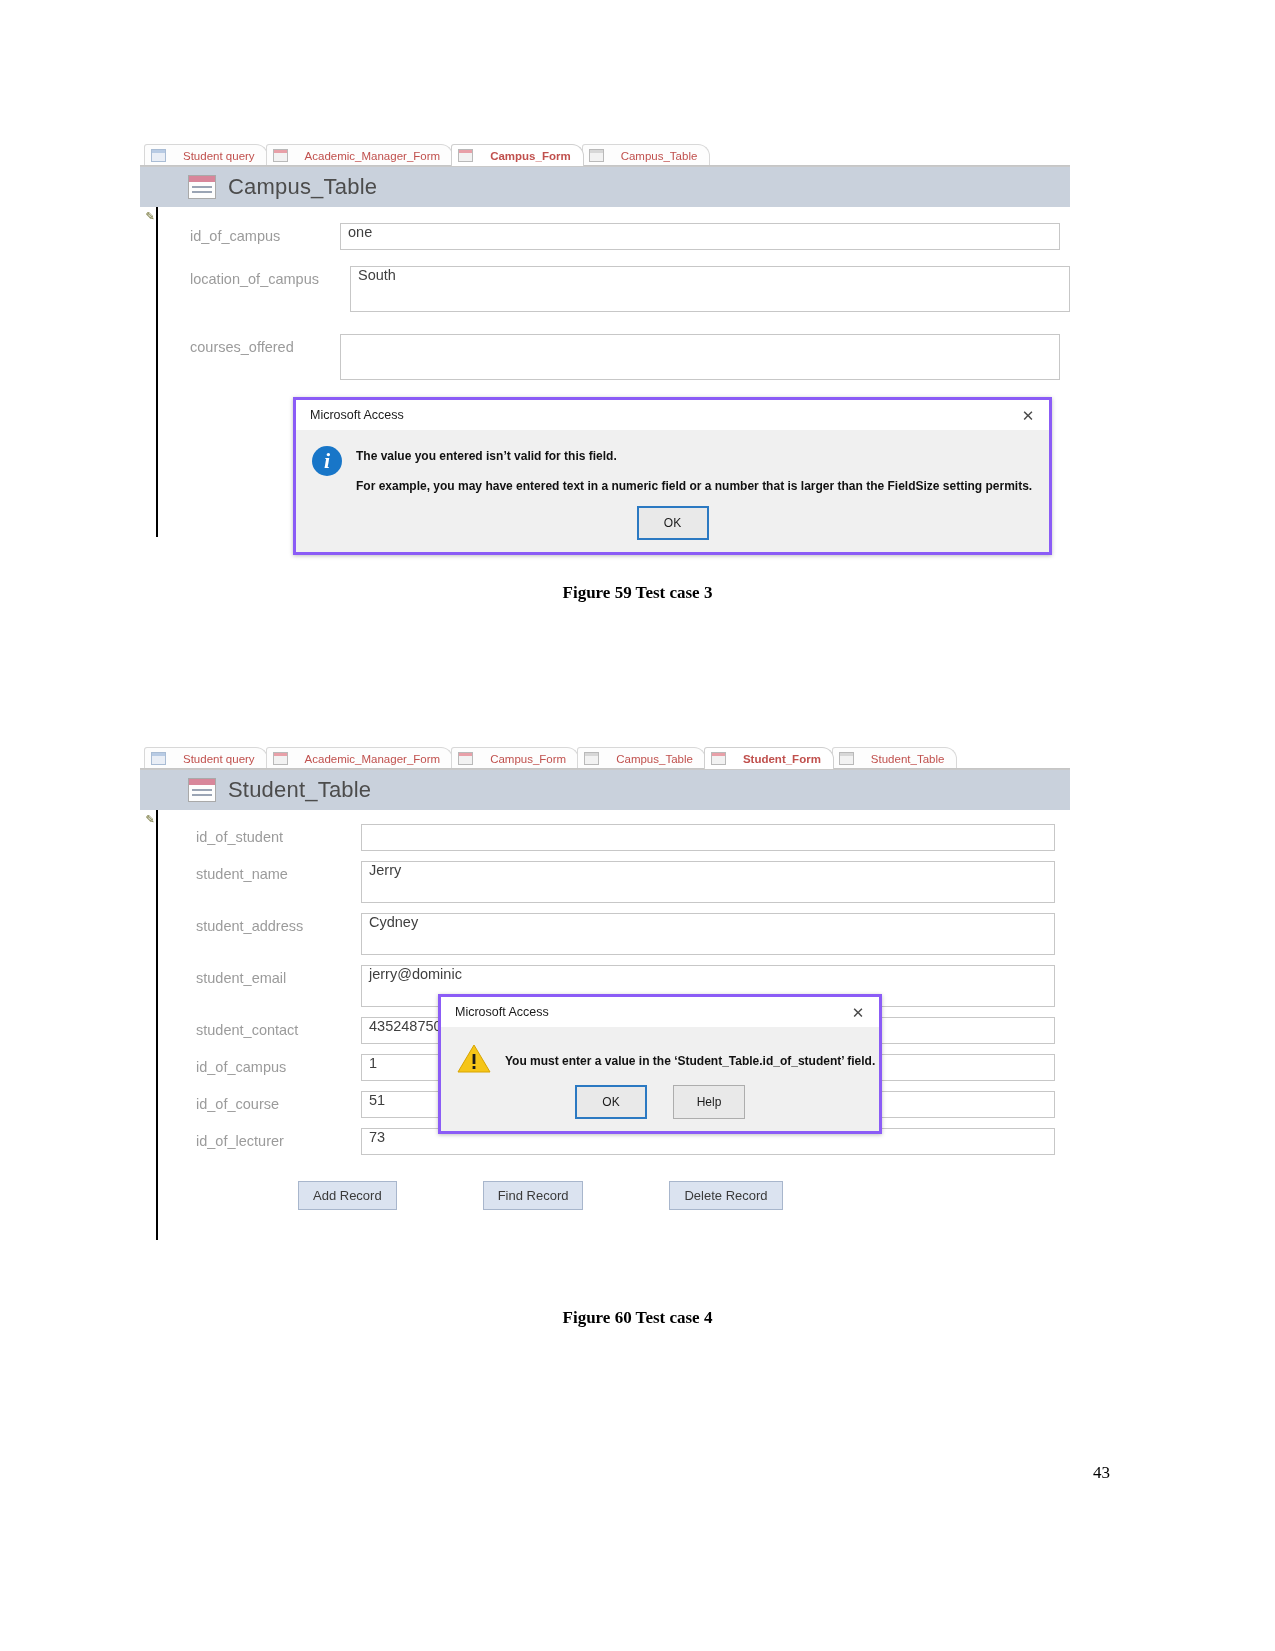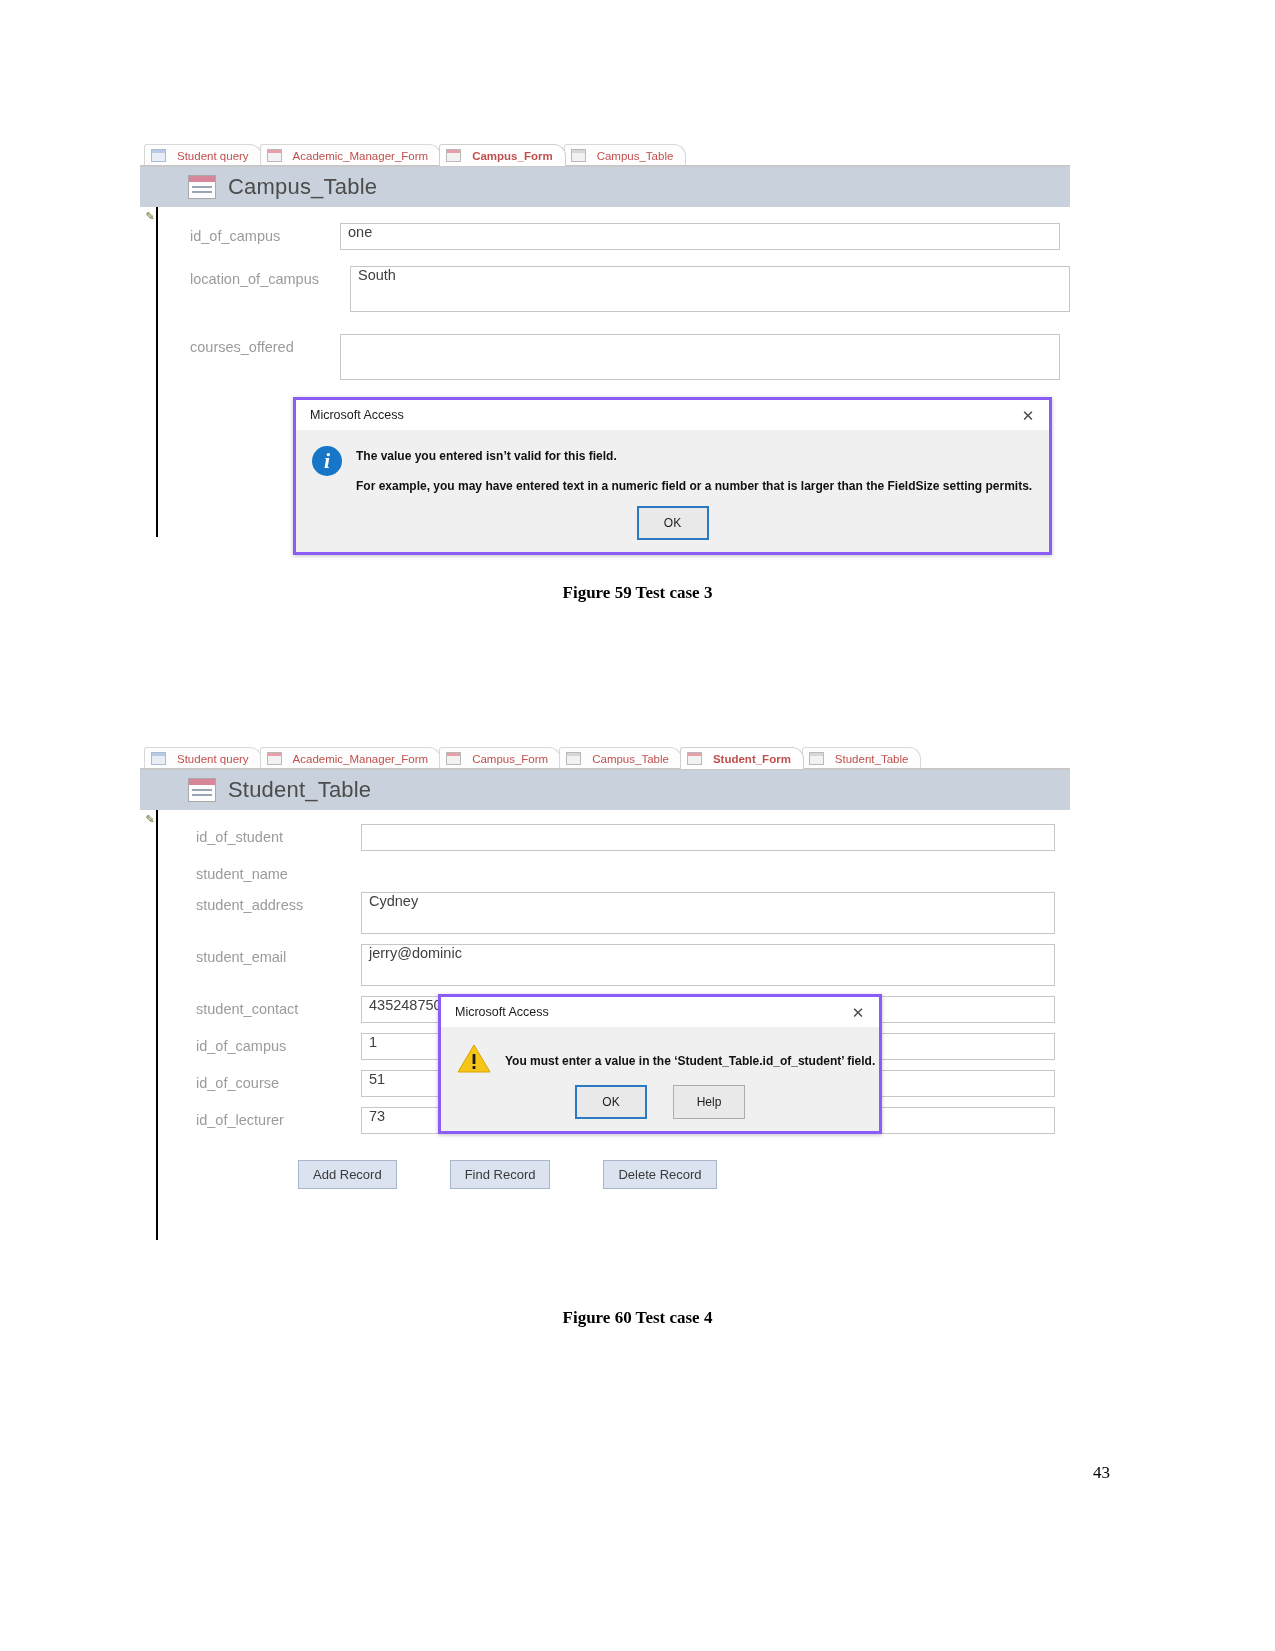--- a/index.html
+++ b/index.html
@@ -27,21 +27,21 @@
   .tabrow::after{
     content:"";
     position:absolute; left:0; right:0; bottom:0;
     height:1px; background:#c6c6c6;
   }
   .tab {
     position:relative;
     height:22px;
     display:flex;
     align-items:center;
-    gap:11px;
+    gap:17px;
     padding:0 12px 0 6px;
     margin-right:-2px;
     background:#fdfdfd;
     border:1px solid #d8d8d8;
     border-bottom:none;
     border-radius:3px 12px 0 0;
     font-size:11.5px;
     color:#c0504d;
     white-space:nowrap;
     box-sizing:border-box;
@@ -270,21 +270,21 @@
   #fig1 .frow.r3 { margin-top:22px; }
   #dlg1 { left:135px; top:190px; width:753px; }
 
   
   #fig2 { left:140px; top:744px; width:930px; }
   #fig2 .formbody { height:430px; padding:14px 0 0 0; }
   #fig2 .flabel { width:165px; padding-left:38px; }
   #fig2 .fbox { width:694px; }
   #fig2 .fbox.tall { height:42px; }
   #fig2 .fbox.short { height:27px; }
-  #fig2 .recbtns { padding-left:140px; gap:53px; }
+  #fig2 .recbtns { padding-left:140px; gap:86px; }
   #dlg2 { left:280px; top:184px; width:438px; }
 </style>
 </head>
 <body>
 
 <div class="access-shot" id="fig1">
 
   <div class="tabrow">
     <div class="tab t-query">
       <span class="tico"></span>
@@ -384,20 +384,21 @@
 
   <div class="formbody">
     <span class="recsel">✎</span>
 
     <div class="frow">
       <span class="flabel">id_of_student</span>
       <div class="fbox short"></div>
     </div>
     <div class="frow">
       <span class="flabel">student_name</span>
+      <div class="fbox tall">Jerry</div>
     </div>
     <div class="frow">
       <span class="flabel">student_address</span>
       <div class="fbox tall">Cydney</div>
     </div>
     <div class="frow">
       <span class="flabel">student_email</span>
       <div class="fbox tall">jerry@dominic</div>
     </div>
     <div class="frow">

